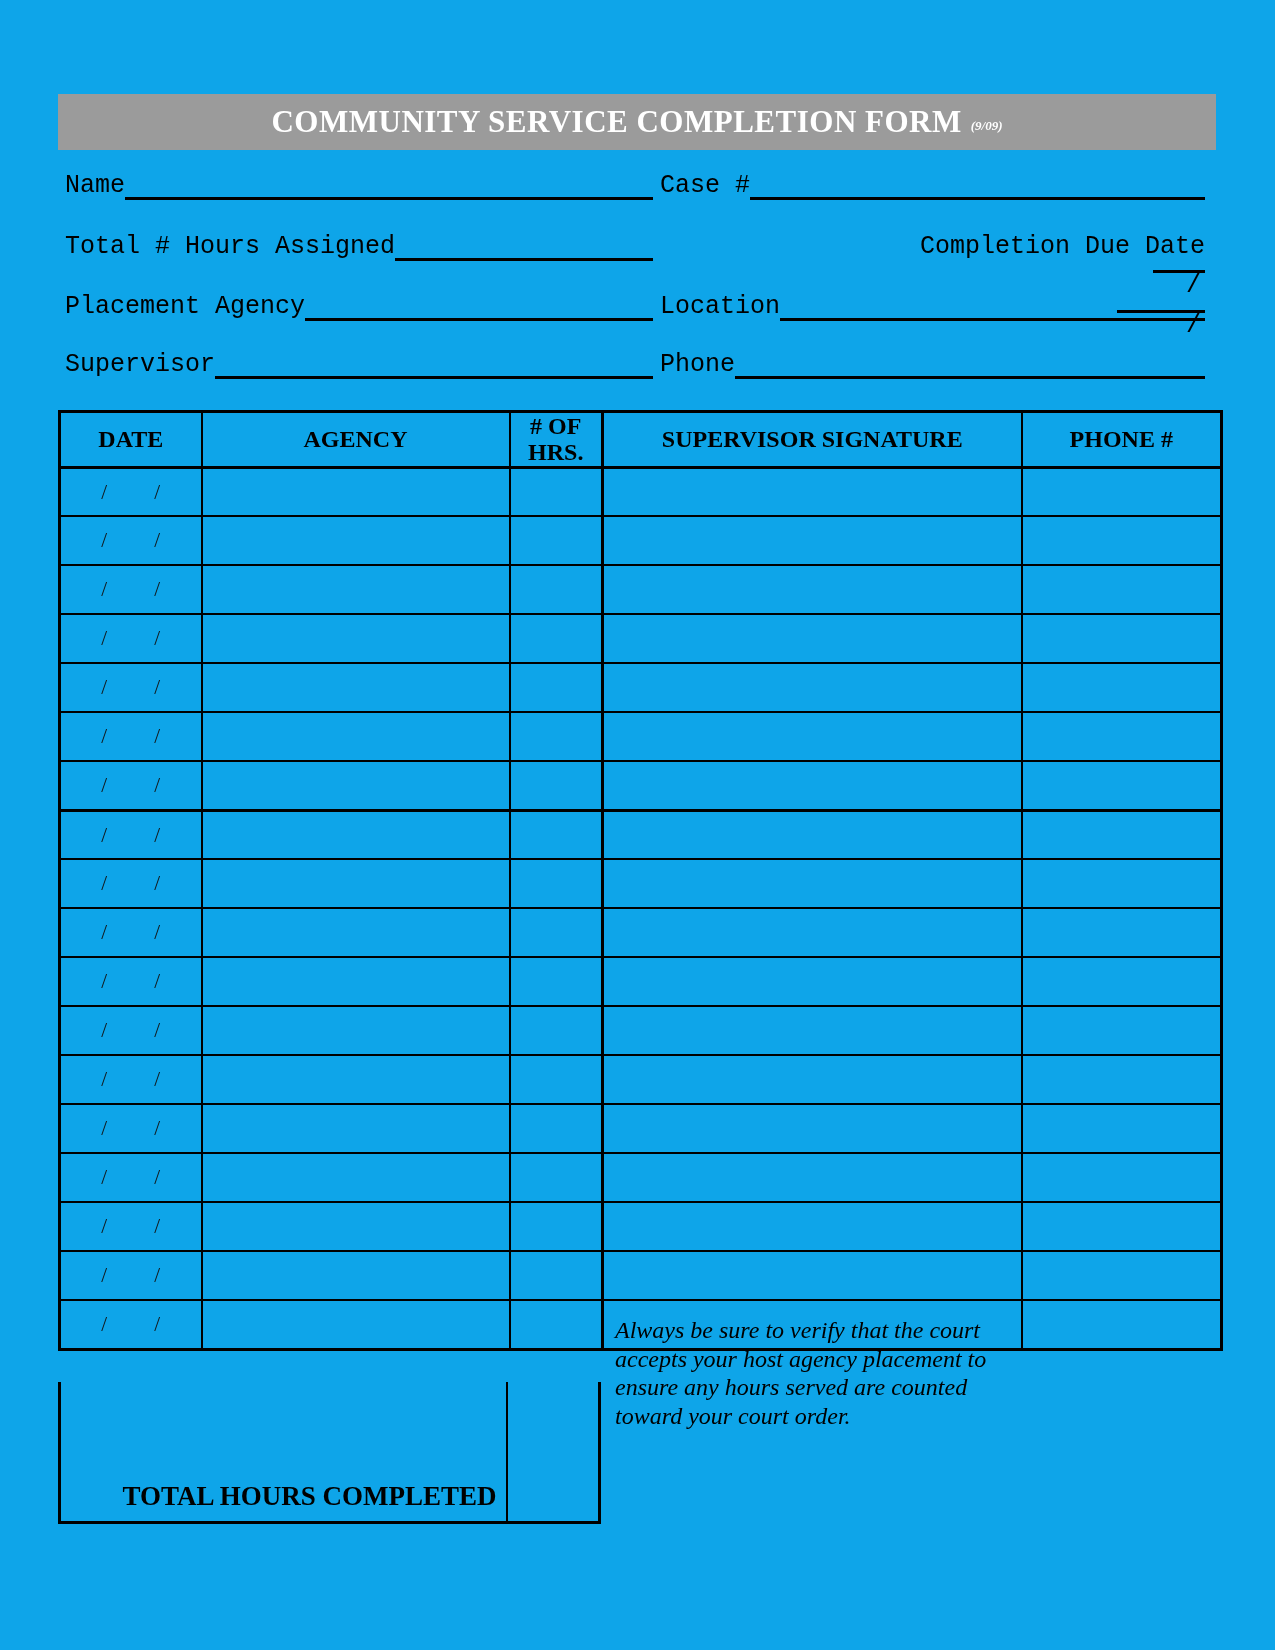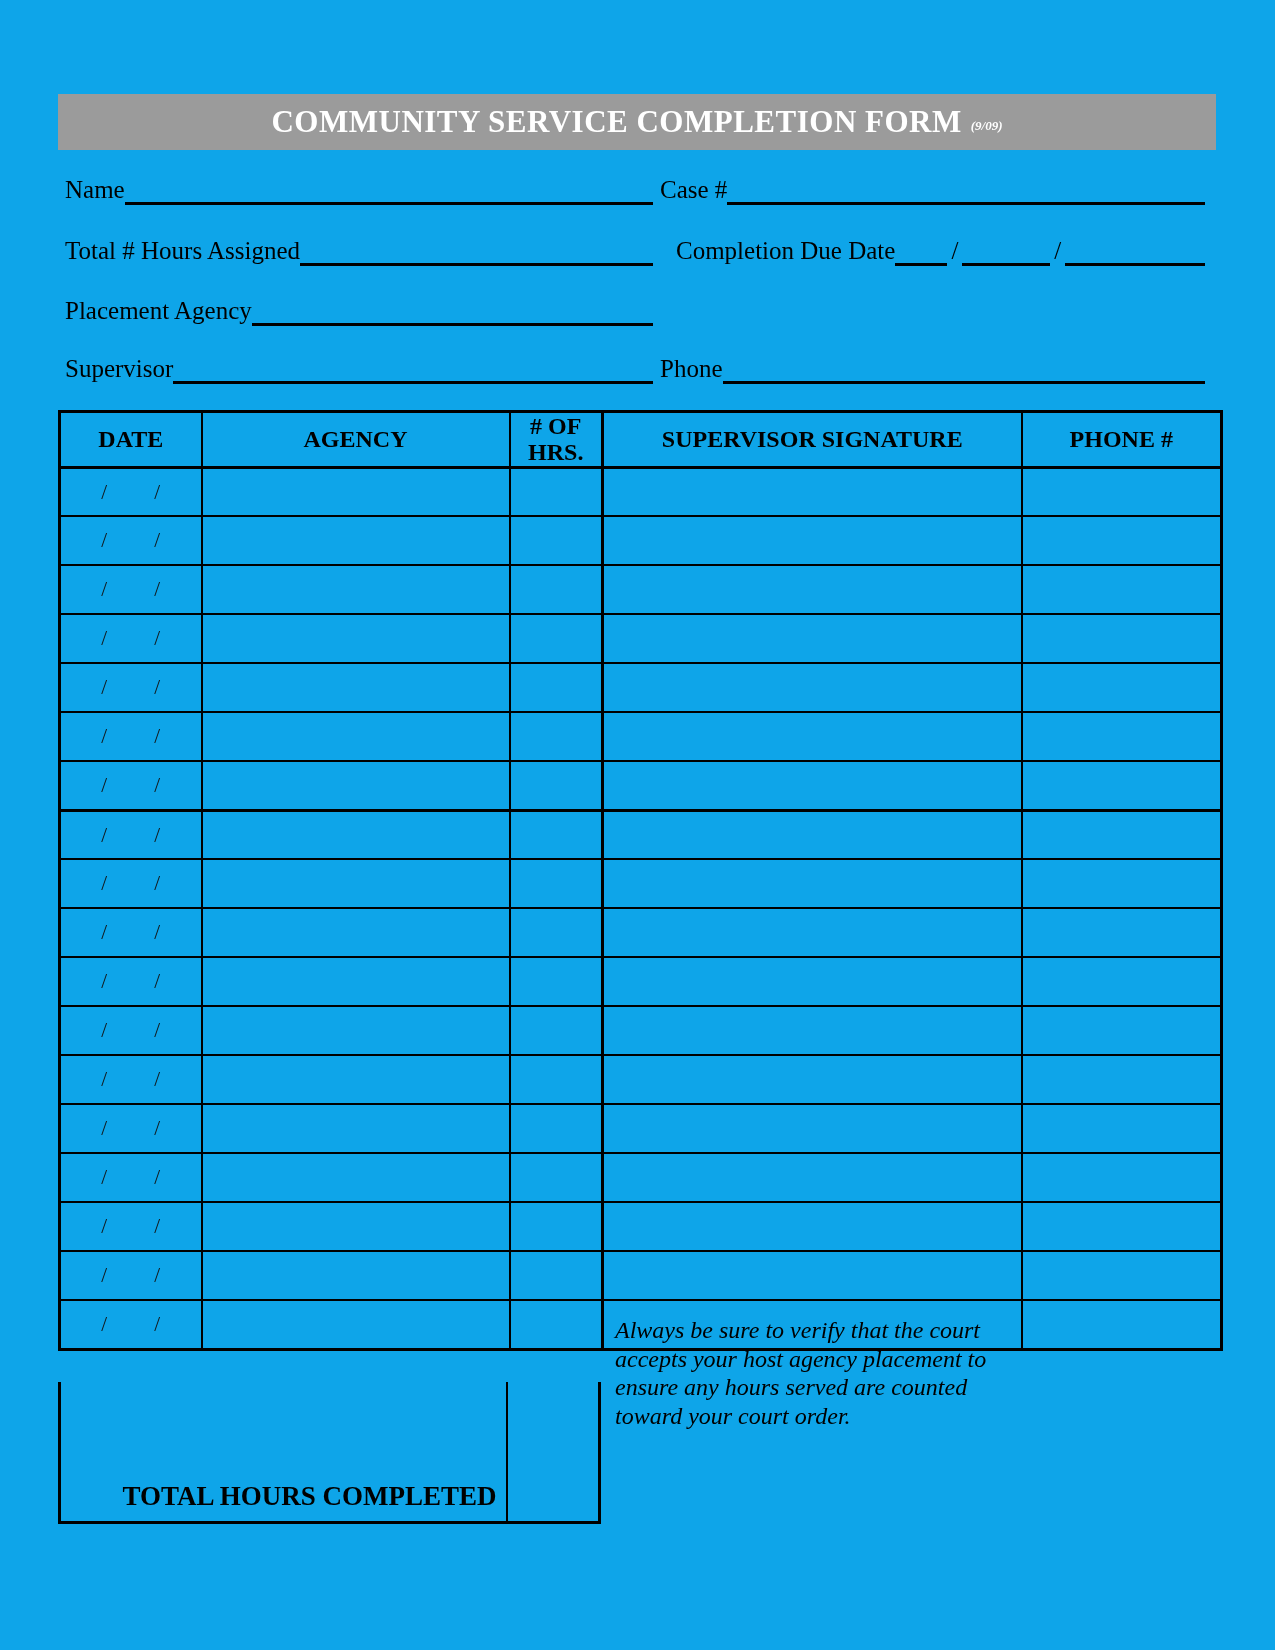--- a/index.html
+++ b/index.html
@@ -15,26 +15,26 @@
   .banner {
     position:absolute; left:58px; top:94px; width:1158px; height:56px;
     display:flex; align-items:center; justify-content:center;
   }
   .banner-title { font-size:31px; font-weight:bold; letter-spacing:.5px; white-space:pre; }
   .banner-version { font-size:13px; font-style:italic; font-weight:bold; margin-left:9px; position:relative; top:4px; }
 
   
   .frow {
     position:absolute; left:65px; width:1140px; height:36px;
-    display:flex; align-items:center; font-size:25px; line-height:1.05;
+    display:flex; align-items:flex-start; font-size:25px; line-height:1.05;font-family:Liberation Mono, monospace;
   }
   .fgroup { display:flex; align-items:flex-end; min-width:0; }
   .fg-left  { width:588px; flex:none; }
   .fg-right { flex:1; margin-left:7px; }
-  .fg-right.due { margin-left:23px; }
+  .fg-right.due { margin-left:23px;flex-direction:column; }
   .flabel { white-space:pre; padding-bottom:1px; flex:none; }
   .fline  { flex:1; height:12px; border-bottom:3px solid #000; }
   .fline.seg-a { flex:none; width:52px; }
   .fline.seg-b { flex:none; width:88px; }
   .fslash { flex:none; padding:0 4px 1px 4px; }
 
   #row-name       { top:173px; }
   #row-hours      { top:234px; }
   #row-placement  { top:294px; }
   #row-supervisor { top:352px; }
@@ -107,20 +107,24 @@
       <span class="fslash">/</span>
       <span class="fline seg-b"></span>
       <span class="fslash">/</span>
       <span class="fline"></span>
     </div>
   </div>
 
   <div class="frow" id="row-placement">
     <div class="fgroup fg-left">
       <span class="flabel">Placement Agency</span>
+      <span class="fline"></span>
+    </div>
+    <div class="fgroup fg-right">
+      <span class="flabel">Location</span>
       <span class="fline"></span>
     </div>
   </div>
 
   <div class="frow" id="row-supervisor">
     <div class="fgroup fg-left">
       <span class="flabel">Supervisor</span>
       <span class="fline"></span>
     </div>
     <div class="fgroup fg-right">

